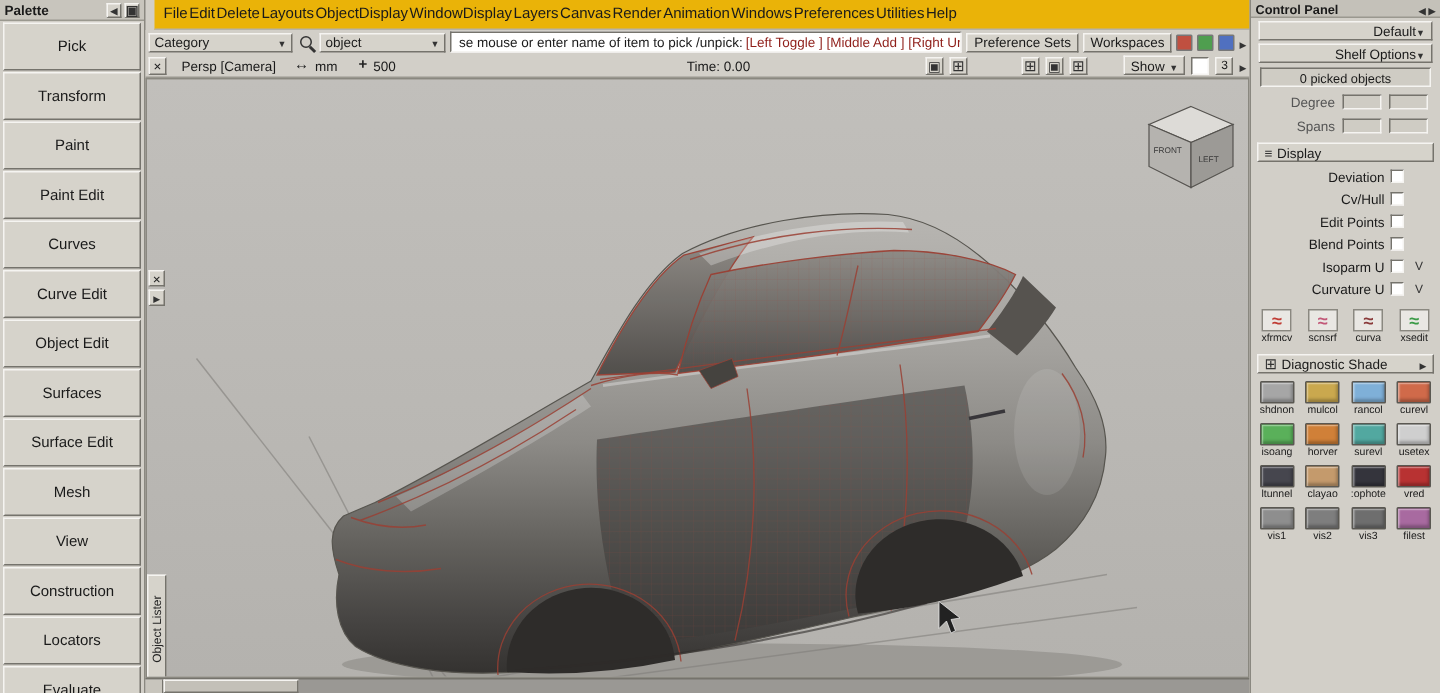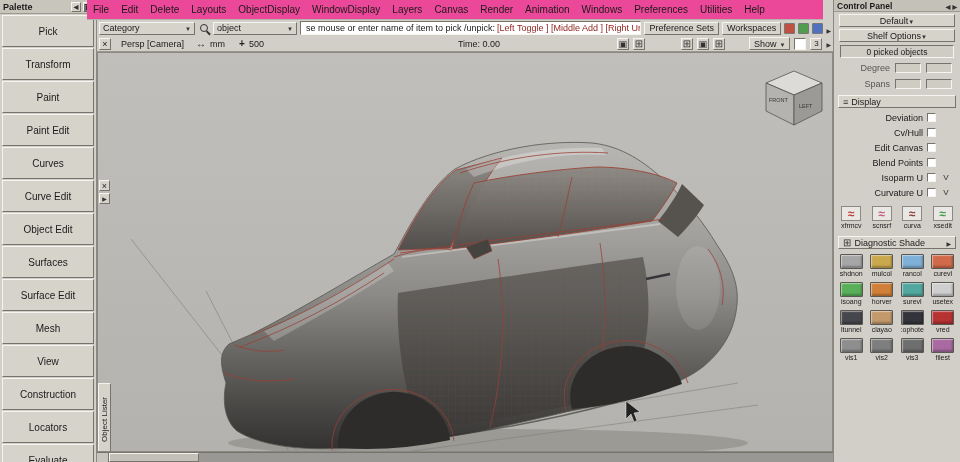--- a/index.html
+++ b/index.html
@@ -21,21 +21,21 @@
   .g-sq::after{content:"▣";font-size:9px;color:#333}
 
   
   .palette{position:absolute;left:0;top:0;width:97px;height:462px;background:#d2cfc8;border-right:1px solid #8a8880}
   .palette-title{height:14px;display:flex;align-items:center;padding:0 3px;background:#c8c5bd;border-bottom:1px solid #9a988f;font-size:9px;font-weight:bold}
   .palette-title .spacer{flex:1}
   .tiny-btn{width:10px;height:10px;display:inline-flex;align-items:center;justify-content:center;margin-left:2px}
   .palette-btn{height:32px;margin:1px 2px;display:flex;align-items:center;justify-content:center;font-size:10px;cursor:default}
 
   
-  .menubar{position:absolute;left:87px;top:0;width:736px;height:20px;display:flex;align-items:center;gap:12px;padding:0 6px;font-size:10px;background:#ec4899;border-bottom:1px solid #b5b2aa}
+  .menubar{position:absolute;left:103px;top:0;width:736px;height:20px;display:flex;align-items:center;gap:1px;padding:0 6px;font-size:10px;background:#eab308;border-bottom:1px solid #b5b2aa}
   .menu-item{white-space:nowrap}
 
   
   .toolbar2{position:absolute;left:97px;top:20px;width:736px;height:16px;display:flex;align-items:center;gap:3px;padding:0 2px;background:#d2cfc8}
   .combo{height:13px;display:flex;align-items:center;justify-content:space-between;padding:0 3px;font-size:9px}
   .mag{width:8px;height:8px;border:1.5px solid #333;border-radius:50%;position:relative;margin:0 2px}
   .mag::after{content:"";position:absolute;width:5px;height:1.5px;background:#333;transform:rotate(45deg);right:-4px;bottom:-2px}
   .prompt-field{flex:1;height:14px;display:flex;align-items:center;padding:0 5px;font-size:9px;white-space:nowrap;overflow:hidden}
   .prompt-accent{color:#8f1f1a;margin-left:2px}
   .tb-btn{height:13px;display:flex;align-items:center;padding:0 4px;font-size:9px;white-space:nowrap}
@@ -55,21 +55,21 @@
 
   
   .hscroll{position:absolute;left:97px;top:452px;width:736px;height:10px;background:#9a9894;border-top:1px solid #75736c;display:flex;align-items:stretch}
   .hscroll .corner{width:12px;background:#c8c5bd;border-right:1px solid #75736c}
   .hscroll .thumb{width:90px;background:#c3c0b8;border:1px solid;border-color:#f5f4f1 #75736c #75736c #f5f4f1}
 
   
   .cpanel{position:absolute;left:833px;top:0;width:127px;height:462px;background:#d2cfc8;border-left:1px solid #8a8880;font-size:9px}
   .cp-title{height:12px;display:flex;align-items:center;padding:0 3px;background:#c4c1b9;border-bottom:1px solid #9a988f;font-size:8.5px;font-weight:bold}
   .cp-title .spacer{flex:1}
-  .cp-combo{height:13px;margin:2px 5px 0 5px;display:flex;align-items:center;justify-content:center;padding:0 4px;font-size:9px}
+  .cp-combo{height:13px;margin:2px 5px 0 5px;display:flex;align-items:center;justify-content:flex-end;padding:0 4px;font-size:9px}
   .cp-inform-row{display:flex;gap:10px;padding:4px 8px 2px 8px;align-items:flex-end}
   .cp-inform{display:flex;flex-direction:column;align-items:center;gap:1px}
   .cp-inform .icon{width:12px;height:12px;display:flex;align-items:center;justify-content:center}
   .cp-inform .lbl{font-size:8px}
   .picked-bar{height:13px;margin:3px 6px;display:flex;align-items:center;justify-content:center;font-size:8.5px}
   .field-row{display:flex;align-items:center;justify-content:flex-end;gap:5px;margin:3px 8px 0 0;height:13px}
   .field-row .lbl{color:#555}
   .mini-field{width:26px;height:10px}
   .section-hdr{height:13px;margin:5px 4px 2px 4px;display:flex;align-items:center;gap:3px;padding:0 4px;font-size:9px}
   .section-hdr .spacer{flex:1}
@@ -311,21 +311,21 @@
     <span class="lbl">Deviation</span>
     <span class="checkbox sunken" style="background:#fff"></span>
     <span class="vslot"></span>
   </div>
   <div class="check-row">
     <span class="lbl">Cv/Hull</span>
     <span class="checkbox sunken" style="background:#fff"></span>
     <span class="vslot"></span>
   </div>
   <div class="check-row">
-    <span class="lbl">Edit Canvas</span>
+    <span class="lbl">Edit Points</span>
     <span class="checkbox sunken" style="background:#fff"></span>
     <span class="vslot"></span>
   </div>
   <div class="check-row">
     <span class="lbl">Blend Points</span>
     <span class="checkbox sunken" style="background:#fff"></span>
     <span class="vslot"></span>
   </div>
   <div class="check-row">
     <span class="lbl">Isoparm U</span>

